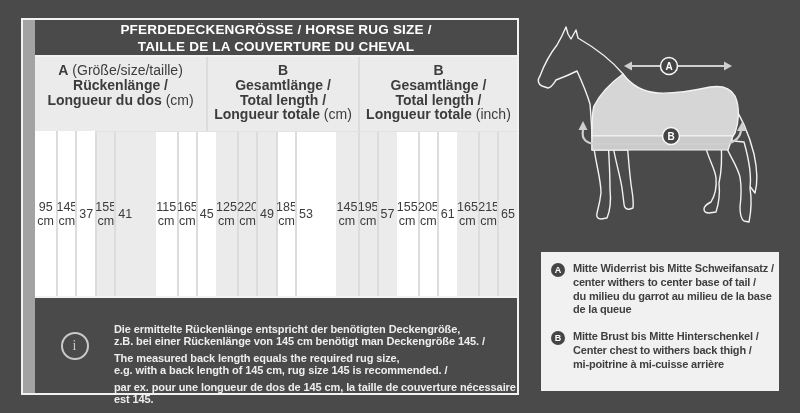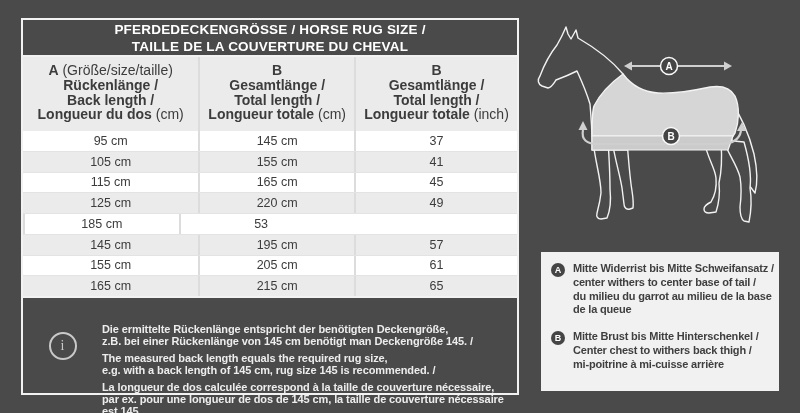--- a/index.html
+++ b/index.html
@@ -6,36 +6,36 @@
   body {
     width:800px; height:413px; position:relative; overflow:hidden;
     background:#4a4a4a;
     font-family:"Liberation Sans", sans-serif;
     -webkit-font-smoothing:antialiased;
   }
 
   
   .table-box {
     position:absolute; left:21px; top:18px; width:498px; height:377px;
-    box-sizing:border-box; border:2px solid #f2f2f2; background:#ffffff;
+    box-sizing:border-box; border:2px solid #f2f2f2; background:#a3a3a3;padding-left:12px;
   }
   .title-bar {
     height:37px; box-sizing:border-box; background:#4a4a4a; color:#ffffff;
     border-bottom:2px solid #f2f2f2; text-align:center;
     font-weight:700; font-size:13.5px; line-height:16.5px; padding-top:2px;
     letter-spacing:.2px;
   }
   .heads { display:flex; height:74px; background:#ebebeb; color:#3c3c3c;
     text-align:center; font-size:14px; line-height:14.8px; }
   .head { box-sizing:border-box; padding-top:6px; font-weight:700; }
   .head .nt { font-weight:400; }
   .w1 { width:35.5%; } .w2 { width:31.5%; } .w3 { width:33%; }
   .vline { border-left:2px solid #dcdcdc; }
 
-  .rows { height:165px; display:flex; flex-direction:column; color:#3c3c3c;text-align:center; }
+  .rows { height:165px; display:flex; flex-direction:row; color:#3c3c3c;text-align:center; }
   .row { flex:1; display:flex; border-top:1px solid #e3e3e3; background:#ffffff; }
   .row:first-child { border-top:none; }
   .row:nth-child(even) { background:#ebebeb; }
   .cell { box-sizing:border-box; display:flex; align-items:center; justify-content:center;
     font-size:12.5px; }
 
   .note { height:97px; box-sizing:border-box; background:#4a4a4a; border-top:2px solid #f2f2f2;
     display:flex; color:#ededed; }
   .note-icon-col { width:79px; flex:0 0 79px; display:flex; align-items:center; justify-content:center; }
   .info-icon { width:24px; height:24px; box-sizing:content-box; border:2px solid #c9c9c9;
@@ -69,21 +69,20 @@
 
   <div class="title-bar">
     <div>PFERDEDECKENGRÖSSE / HORSE RUG SIZE /</div>
     <div>TAILLE DE LA COUVERTURE DU CHEVAL</div>
   </div>
 
   <div class="heads">
     <div class="head w1">
       <div><span>A</span><span class="nt"> (Größe/size/taille)</span></div>
       <div>Rückenlänge /</div>
-      <div>Back length /</div>
       <div><span>Longueur du dos</span><span class="nt"> (cm)</span></div>
     </div>
     <div class="head w2 vline">
       <div><span>B</span><span class="nt"></span></div>
       <div>Gesamtlänge /</div>
       <div>Total length /</div>
       <div><span>Longueur totale</span><span class="nt"> (cm)</span></div>
     </div>
     <div class="head w3 vline">
       <div><span>B</span><span class="nt"></span></div>
@@ -93,21 +92,20 @@
     </div>
   </div>
 
   <div class="rows">
     <div class="row">
       <div class="cell w1">95 cm</div>
       <div class="cell w2 vline">145 cm</div>
       <div class="cell w3 vline">37</div>
     </div>
     <div class="row">
-      <div class="cell w1">105 cm</div>
       <div class="cell w2 vline">155 cm</div>
       <div class="cell w3 vline">41</div>
     </div>
     <div class="row">
       <div class="cell w1">115 cm</div>
       <div class="cell w2 vline">165 cm</div>
       <div class="cell w3 vline">45</div>
     </div>
     <div class="row">
       <div class="cell w1">125 cm</div>
@@ -144,21 +142,20 @@
     <div class="note-text">
       <div class="note-group">
         <div>Die ermittelte Rückenlänge entspricht der benötigten Deckengröße,</div>
         <div>z.B. bei einer Rückenlänge von 145 cm benötigt man Deckengröße 145. /</div>
       </div>
       <div class="note-group">
         <div>The measured back length equals the required rug size,</div>
         <div>e.g. with a back length of 145 cm, rug size 145 is recommended. /</div>
       </div>
       <div class="note-group">
-        <div>La longueur de dos calculée correspond à la taille de couverture nécessaire,</div>
         <div>par ex. pour une longueur de dos de 145 cm, la taille de couverture nécessaire est 145.</div>
       </div>
     </div>
   </div>
 
 </div>
 
 <svg class="horse" viewBox="0 0 270 245" xmlns="http://www.w3.org/2000/svg">
   <g fill="#4a4a4a" stroke="#f2f2f2" stroke-width="1.4" stroke-linejoin="round">
     <path d="M 200,100 C 210,114 219,134 224,154 C 227,168 228,182 225,193 C 219,186 212,173 207,158 C 202,142 197,118 195,104 Z"></path>

